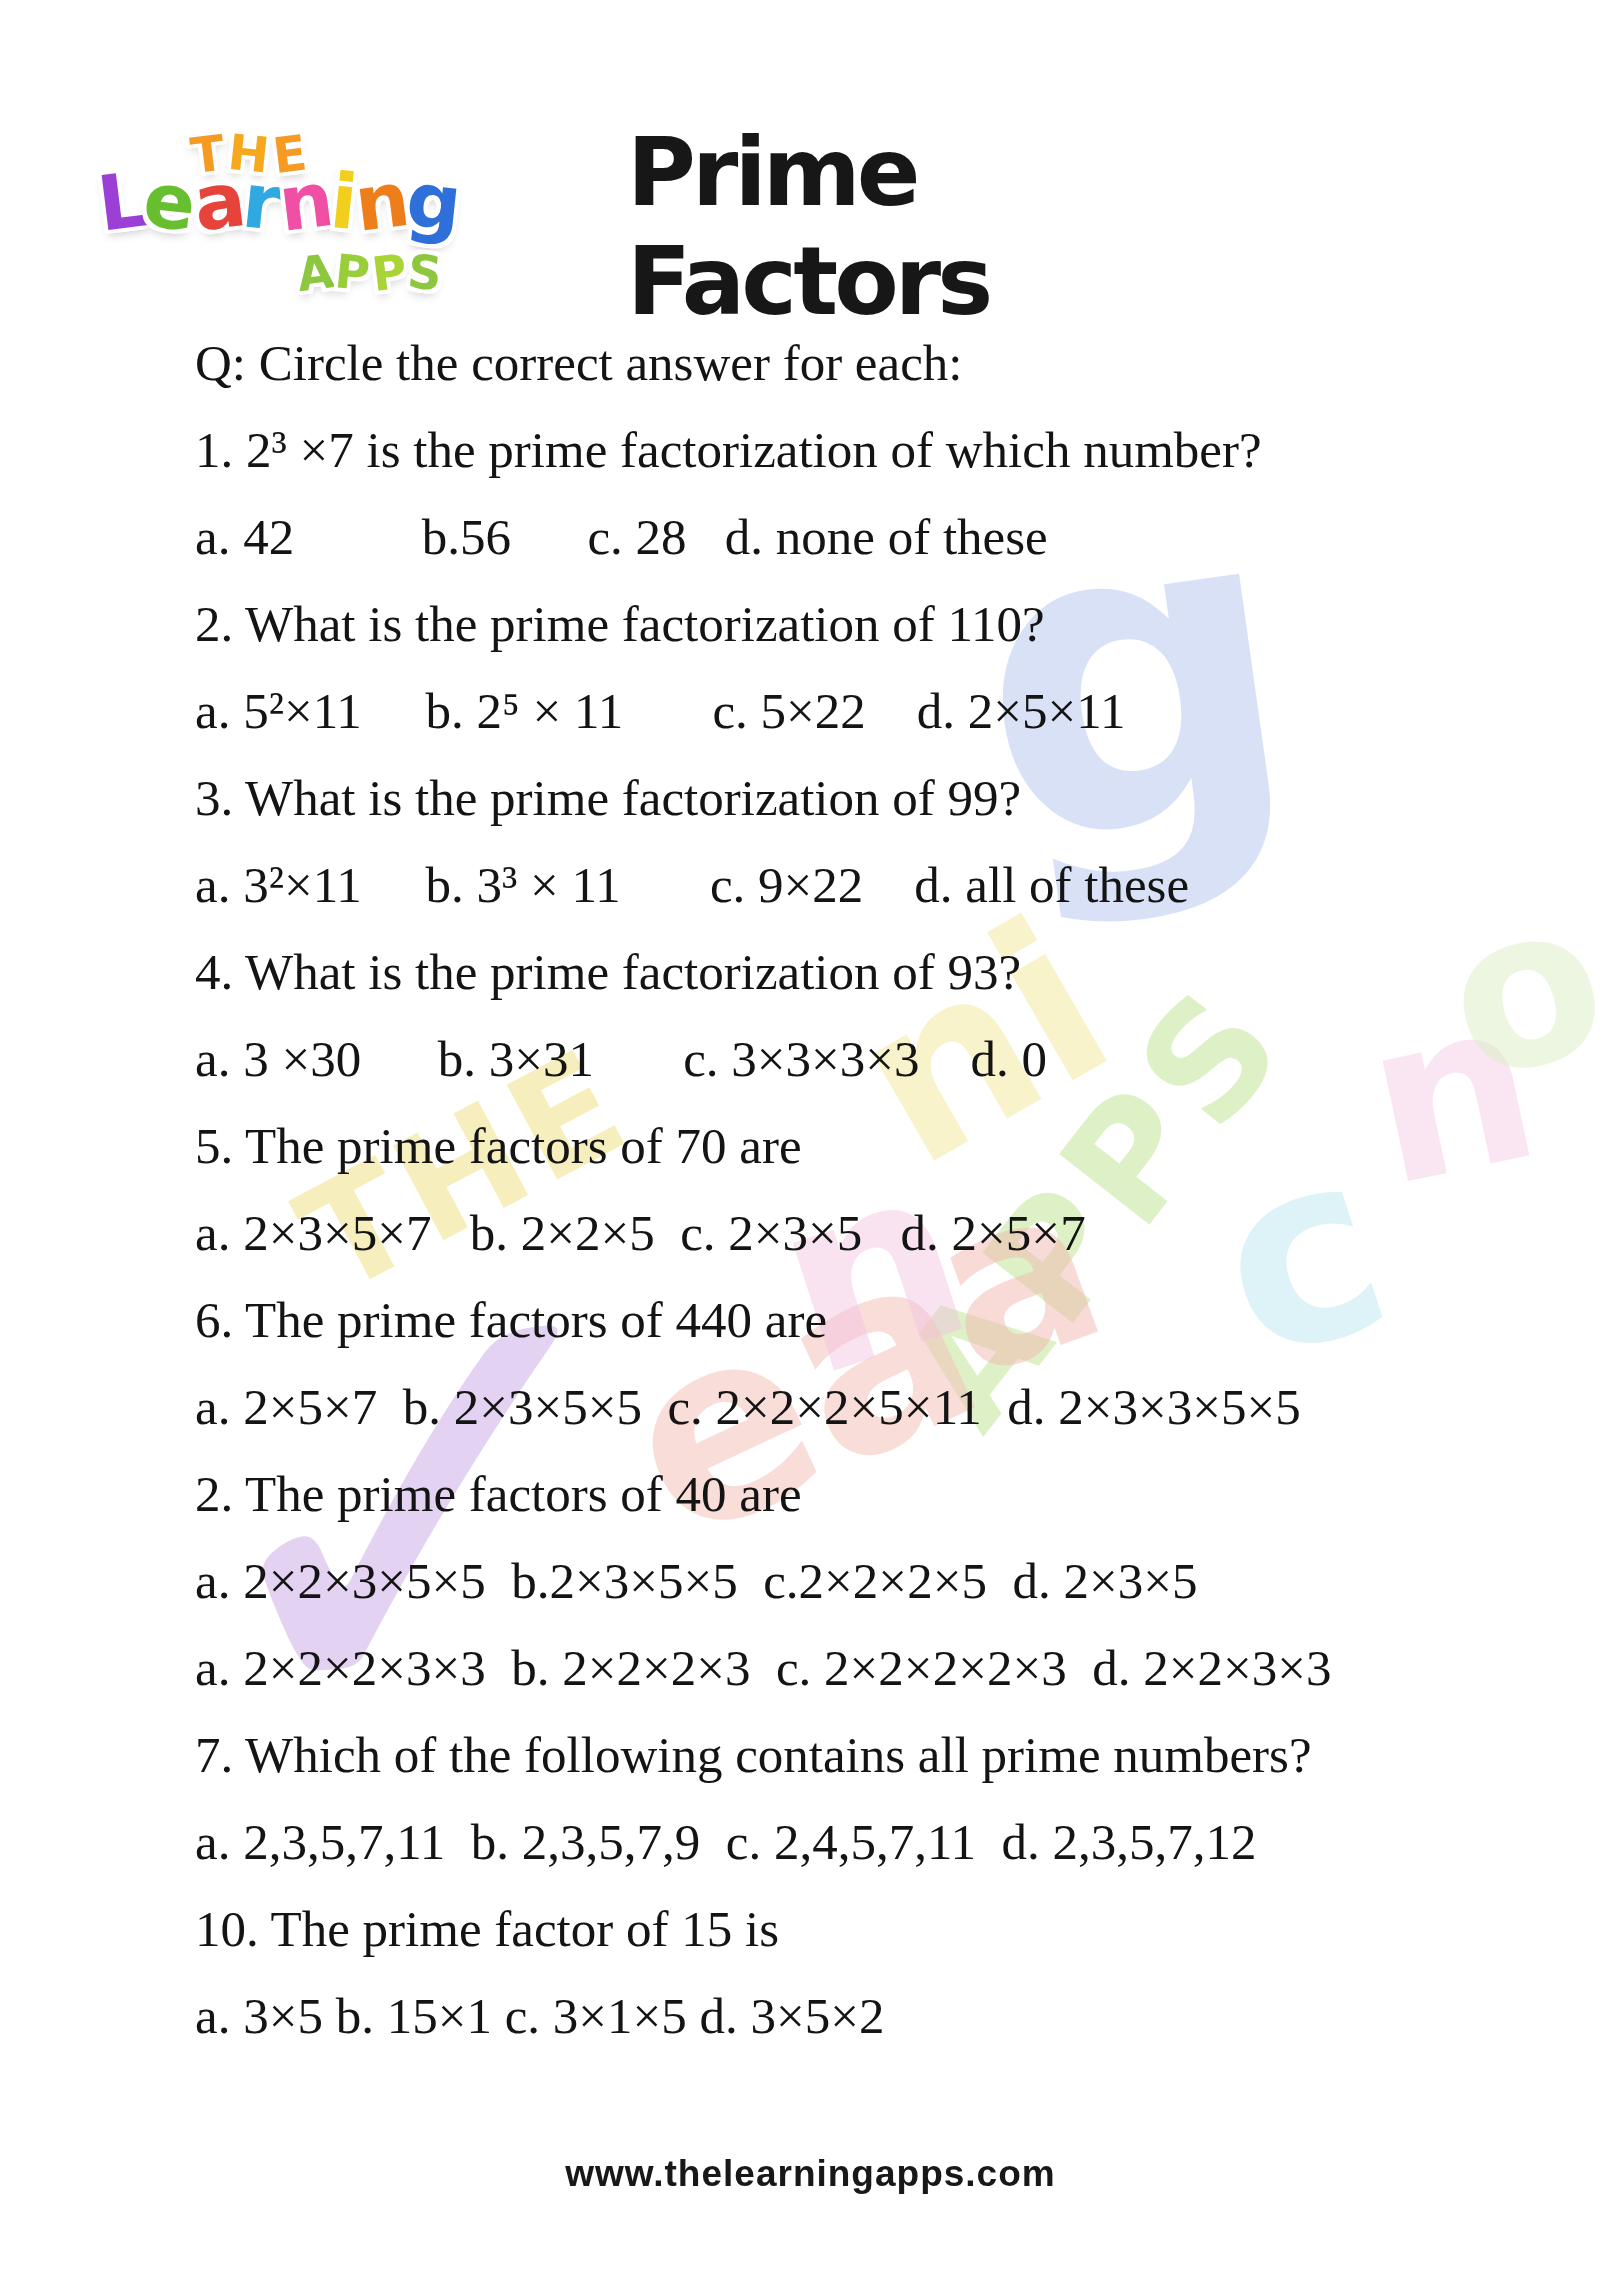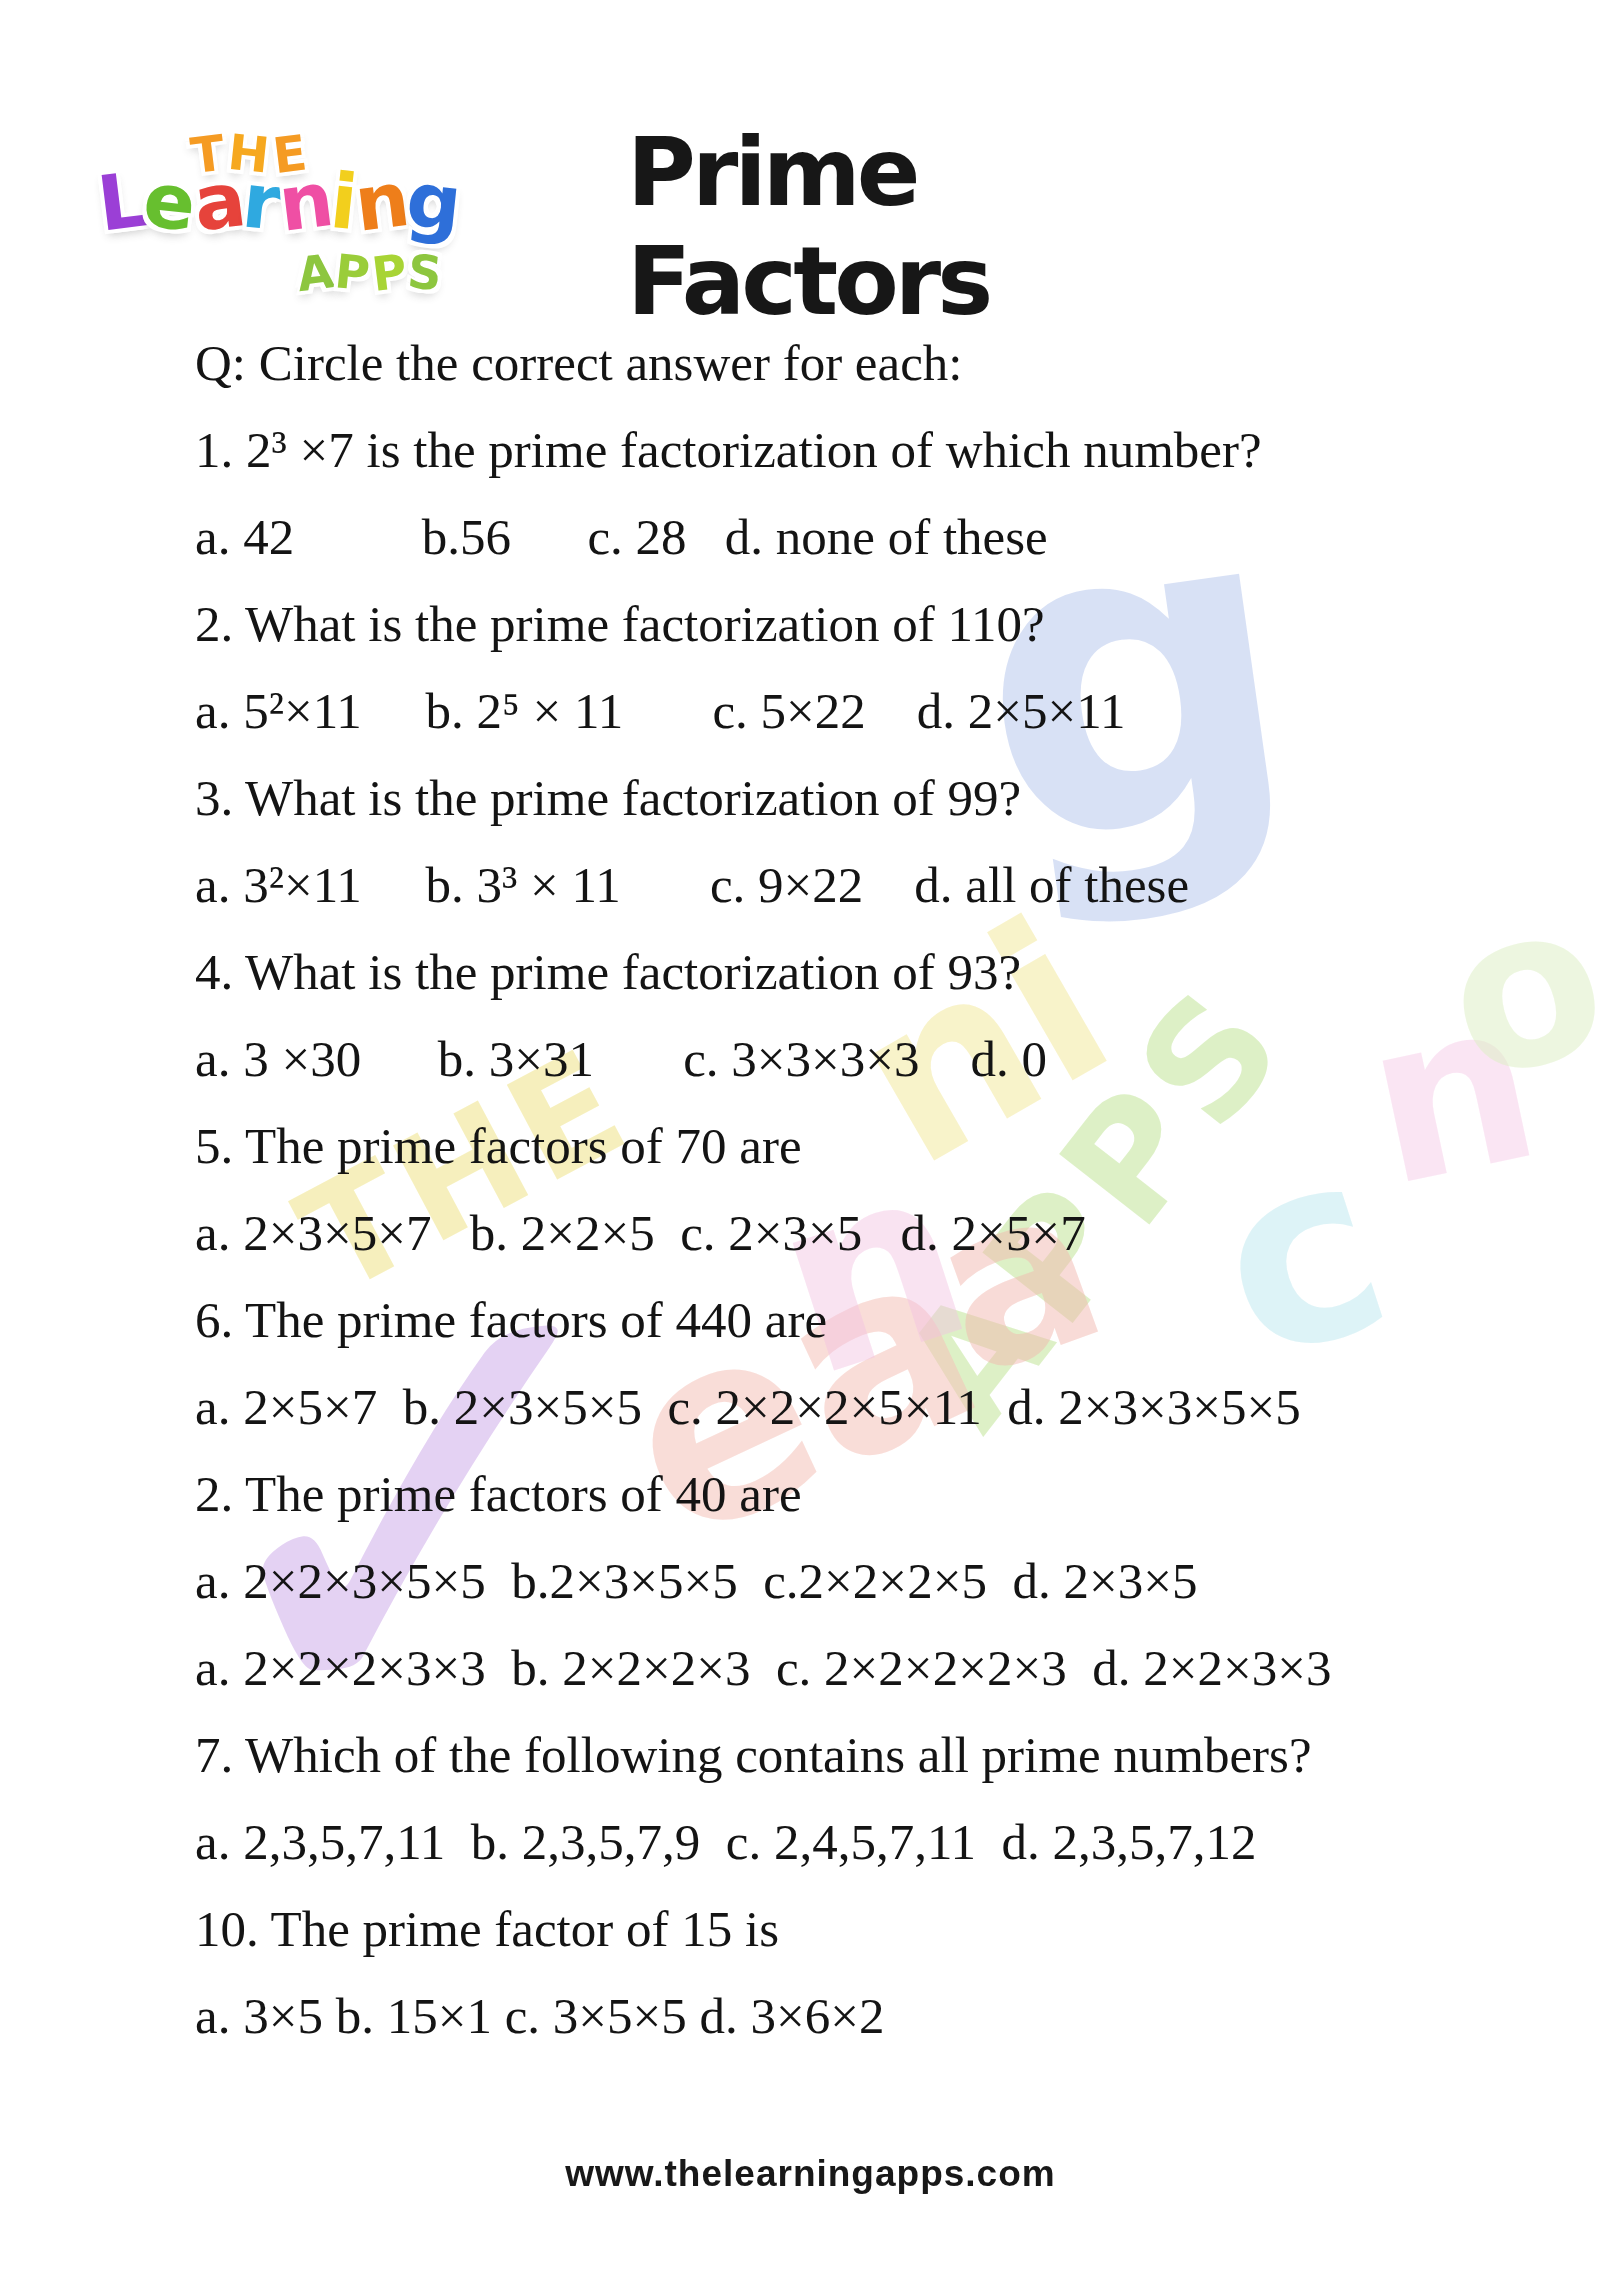--- a/index.html
+++ b/index.html
@@ -80,19 +80,19 @@
 
     <p class="line">2. The prime factors of 40 are</p>
     <p class="line">a. 2×2×3×5×5  b.2×3×5×5  c.2×2×2×5  d. 2×3×5</p>
 
     <p class="line">a. 2×2×2×3×3  b. 2×2×2×3  c. 2×2×2×2×3  d. 2×2×3×3</p>
 
     <p class="line">7. Which of the following contains all prime numbers?</p>
     <p class="line">a. 2,3,5,7,11  b. 2,3,5,7,9  c. 2,4,5,7,11  d. 2,3,5,7,12</p>
 
     <p class="line">10. The prime factor of 15 is</p>
-    <p class="line">a. 3×5 b. 15×1 c. 3×5×5 d. 3×6×2</p>
+    <p class="line">a. 3×5 b. 15×1 c. 3×1×5 d. 3×5×2</p>
   </div>
 
   <div class="footer">www.thelearningapps.com</div>
 
 </div>
 
 
 </body></html>

